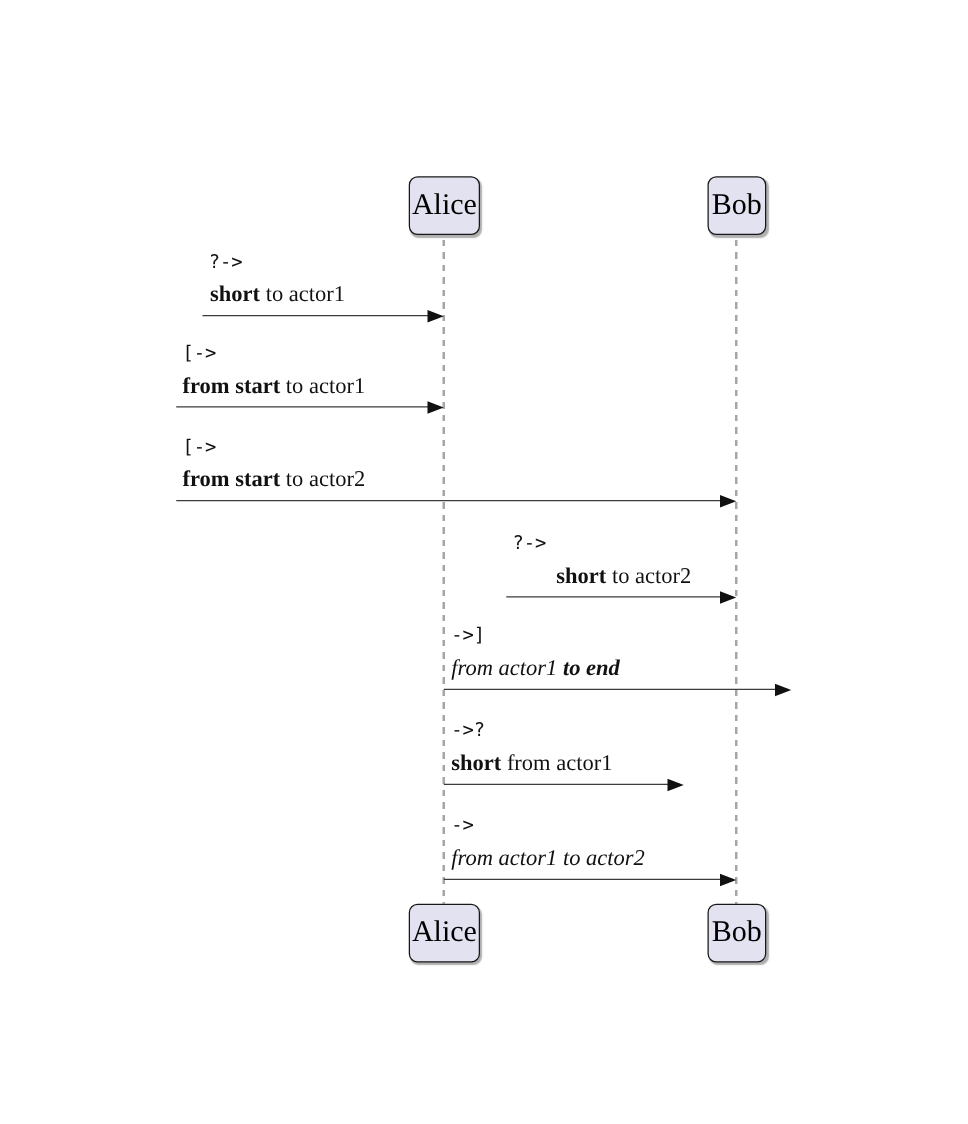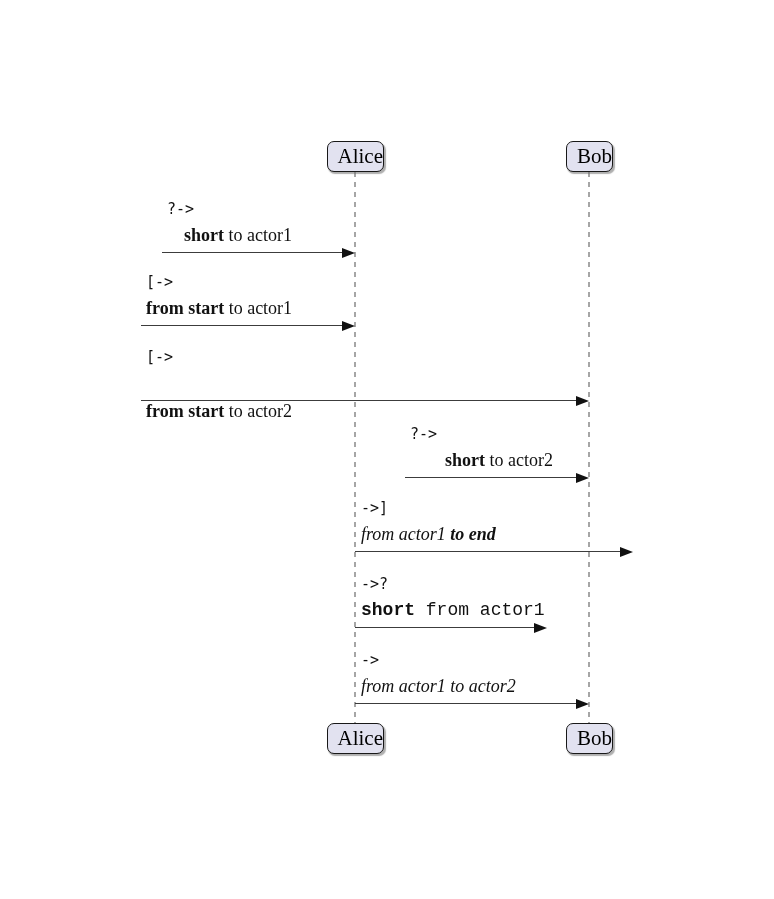--- a/index.html
+++ b/index.html
@@ -1,24 +1,24 @@
 <!DOCTYPE html>
 <html><head>
 <meta charset="utf-8">
 <style>
   html,body{margin:0;padding:0;background:#ffffff;}
   .canvas{
     position:relative;width:774px;height:899px;background:#ffffff;overflow:hidden;
     font-family:"Liberation Serif","DejaVu Serif",serif;color:#111111;
   }
   .actor-box{
-    position:absolute;height:31px;box-sizing:border-box;
+    position:absolute;height:47px;box-sizing:border-box;
     background:#E2E2F0;border:1.6px solid #181818;border-radius:7px;
-    display:flex;align-items:center;justify-content:flex-end;
-    font-size:21px;line-height:19px;color:#000;
+    display:flex;align-items:center;justify-content:center;
+    font-size:24px;line-height:19px;color:#000;
     box-shadow:1.5px 2px 1px rgba(110,110,110,0.55);
   }
   .lifeline{
     position:absolute;width:1.4px;
     background:repeating-linear-gradient(to bottom,#A6A6A6 0 5px,transparent 5px 10px);
   }
   .msg-code{
     position:absolute;font-family:"DejaVu Sans Mono","Liberation Mono",monospace;
     font-size:15px;line-height:16px;color:#111;white-space:pre;
   }
@@ -52,41 +52,41 @@
   </div>
   <div class="actor-box actor-0 pos-bottom" style="left: 327px; width: 57px; top: 723px;">
     <span>Alice</span>
   </div>
   <div class="actor-box actor-1 pos-bottom" style="left: 566px; width: 47px; top: 723px;">
     <span>Bob</span>
   </div>
 
   <div id="messages">
       <div class="msg-code" style="left: 167px; top: 201px;">?-&gt;</div>
-      <div class="msg-label" style="left: 184px; top: 224px;"><b>short</b><span> to actor1</span></div>
+      <div class="msg-label" style="left: 168px; top: 224px;"><b>short</b><span> to actor1</span></div>
       <div class="msg-line" style="left: 162px; top: 252px; width: 190px;"></div>
       <div class="msg-arrowhead" style="left: 342px; top: 247.7px;"></div>
       <div class="msg-code" style="left: 146px; top: 274px;">[-&gt;</div>
       <div class="msg-label" style="left: 146px; top: 297px;"><b>from start</b><span> to actor1</span></div>
       <div class="msg-line" style="left: 141px; top: 325px; width: 211px;"></div>
       <div class="msg-arrowhead" style="left: 342px; top: 320.7px;"></div>
       <div class="msg-code" style="left: 146px; top: 349px;">[-&gt;</div>
-      <div class="msg-label" style="left: 146px; top: 372px; margin-top: 28px;"><b>from start</b><span> to actor2</span></div>
+      <div class="msg-label" style="left: 146px; top: 372px;"><b>from start</b><span> to actor2</span></div>
       <div class="msg-line" style="left: 141px; top: 400px; width: 445px;"></div>
       <div class="msg-arrowhead" style="left: 576px; top: 395.7px;"></div>
       <div class="msg-code" style="left: 410px; top: 426px;">?-&gt;</div>
       <div class="msg-label" style="left: 410px; top: 449px; margin-left: 35px;"><b>short</b><span> to actor2</span></div>
       <div class="msg-line" style="left: 405px; top: 477px; width: 181px;"></div>
       <div class="msg-arrowhead" style="left: 576px; top: 472.7px;"></div>
       <div class="msg-code" style="left: 361px; top: 500px;">-&gt;]</div>
       <div class="msg-label" style="left: 361px; top: 523px; font-style: italic;"><span>from actor1 </span><b>to end</b></div>
       <div class="msg-line" style="left: 355px; top: 551px; width: 275px;"></div>
       <div class="msg-arrowhead" style="left: 620px; top: 546.7px;"></div>
       <div class="msg-code" style="left: 361px; top: 576px;">-&gt;?</div>
-      <div class="msg-label" style="left: 361px; top: 599px; font-family: Liberation Mono, monospace;"><b>short</b><span> from actor1</span></div>
+      <div class="msg-label" style="left: 361px; top: 599px;"><b>short</b><span> from actor1</span></div>
       <div class="msg-line" style="left: 355px; top: 627px; width: 189px;"></div>
       <div class="msg-arrowhead" style="left: 534px; top: 622.7px;"></div>
       <div class="msg-code" style="left: 361px; top: 652px;">-&gt;</div>
       <div class="msg-label" style="left: 361px; top: 675px; font-style: italic;"><span>from actor1 to actor2</span></div>
       <div class="msg-line" style="left: 355px; top: 703px; width: 231px;"></div>
       <div class="msg-arrowhead" style="left: 576px; top: 698.7px;"></div>
     </div>
 </div>
 
 </body></html>

